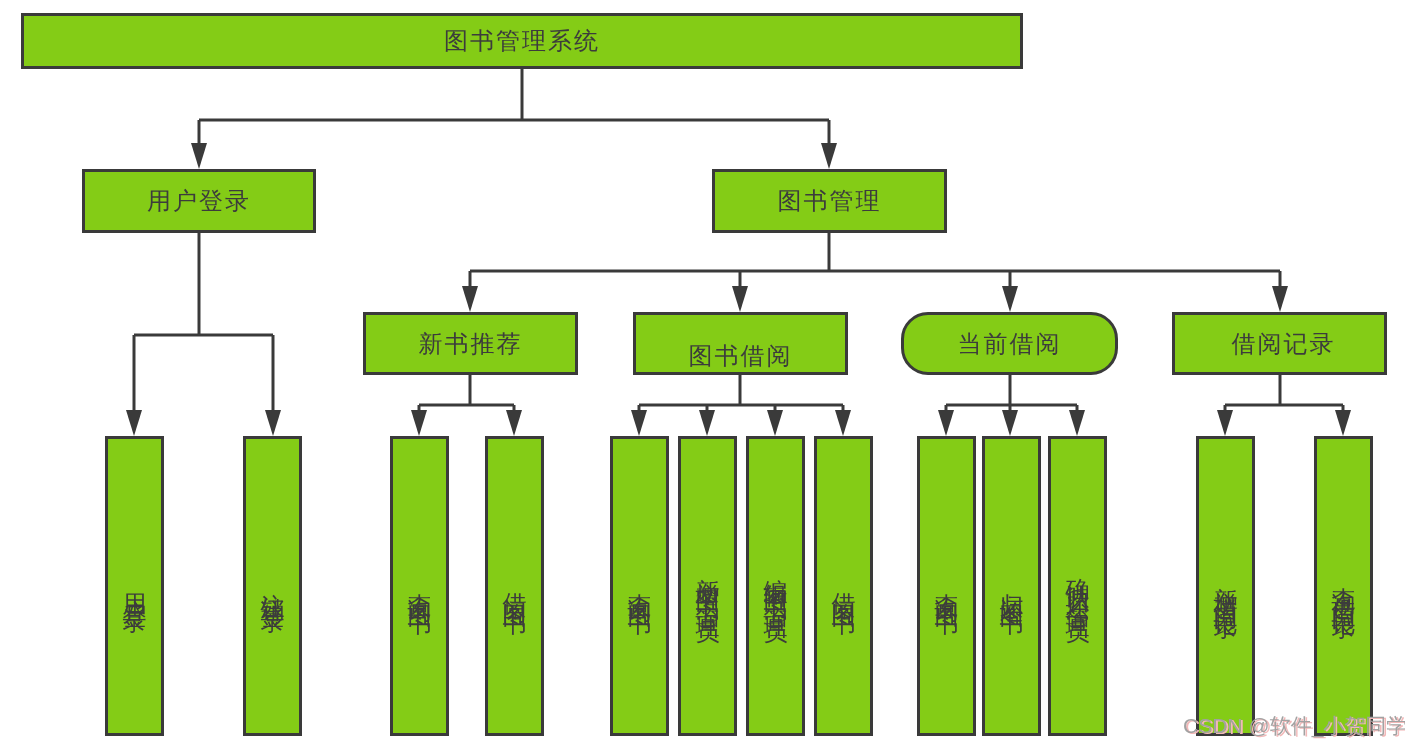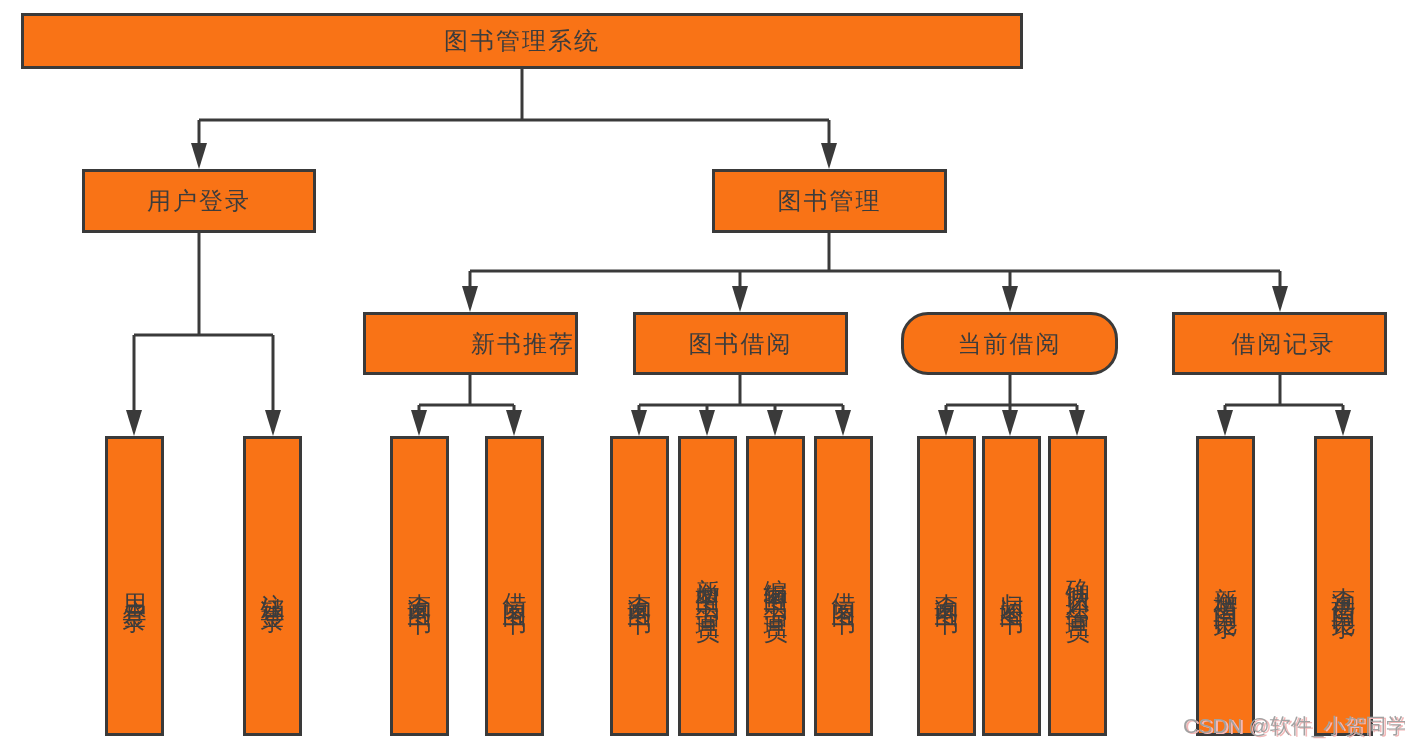--- a/index.html
+++ b/index.html
@@ -14,21 +14,21 @@
   .connectors {
     position: absolute;
     left: 0; top: 0;
     width: 1405px; height: 747px;
     z-index: 0;
   }
   .node {
     position: absolute;
     box-sizing: border-box;
     border: 3px solid #3a3a3a;
-    background: #f97316;
+    background: #84cc16;
     display: flex;
     align-items: center;
     justify-content: center;
     color: #3c3c3c;
     font-size: 24px;
     z-index: 1;
     letter-spacing: 2px;
     font-family: Liberation Serif, serif;
   }
   .vnode .vlabel {
@@ -37,22 +37,22 @@
     letter-spacing: 6px;
     line-height: 1;
     max-height: 288px;
   }
   
   .n-root   { left: 21px;  top: 13px;  width: 1002px; height: 56px; }
   
   .n-userlogin { left: 82px;  top: 169px; width: 234px; height: 64px; }
   .n-bookmgmt  { left: 712px; top: 169px; width: 235px; height: 64px; }
   
-  .n-newbook   { left: 363px;  top: 312px; width: 215px; height: 63px; justify-content: flex-end; }
-  .n-borrowing { left: 633px;  top: 312px; width: 215px; height: 63px; }
+  .n-newbook   { left: 363px;  top: 312px; width: 215px; height: 63px; }
+  .n-borrowing { left: 633px;  top: 312px; width: 215px; height: 63px; align-items: flex-end; }
   .n-current   { left: 901px;  top: 312px; width: 217px; height: 63px; border-radius: 27px; }
   .n-records   { left: 1172px; top: 312px; width: 215px; height: 63px; padding-left: 8px; }
   
   .vnode { top: 436px; width: 59px; height: 300px; }
   .n-ul0 { left: 105px; }
   .n-ul1 { left: 243px; }
   .n-nb0 { left: 390px; }
   .n-nb1 { left: 485px; }
   .n-bb0 { left: 610px; }
   .n-bb1 { left: 678px; }

